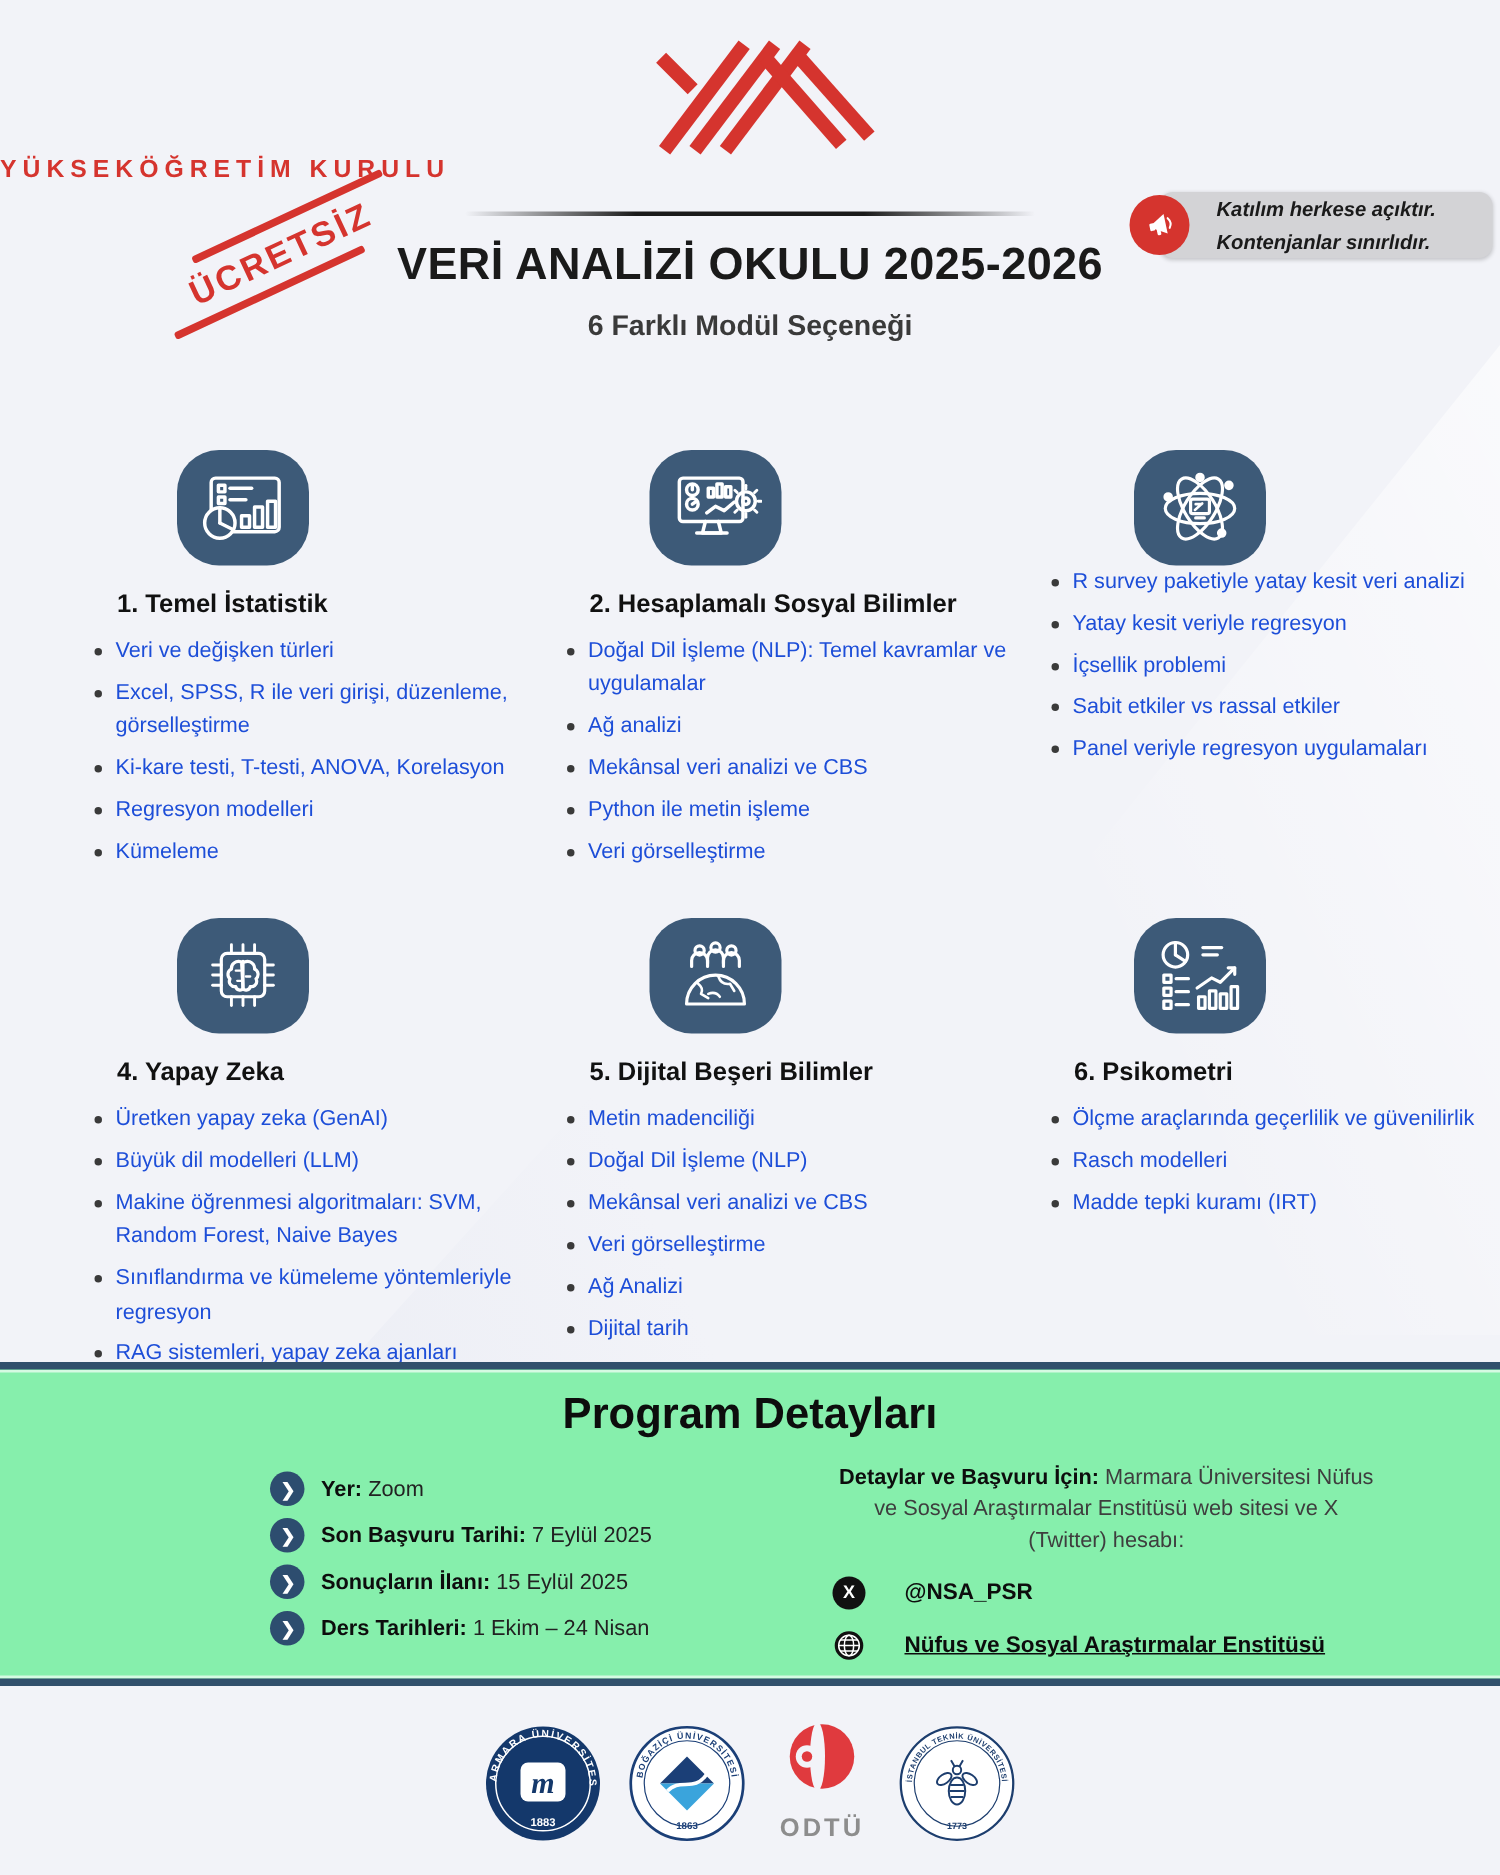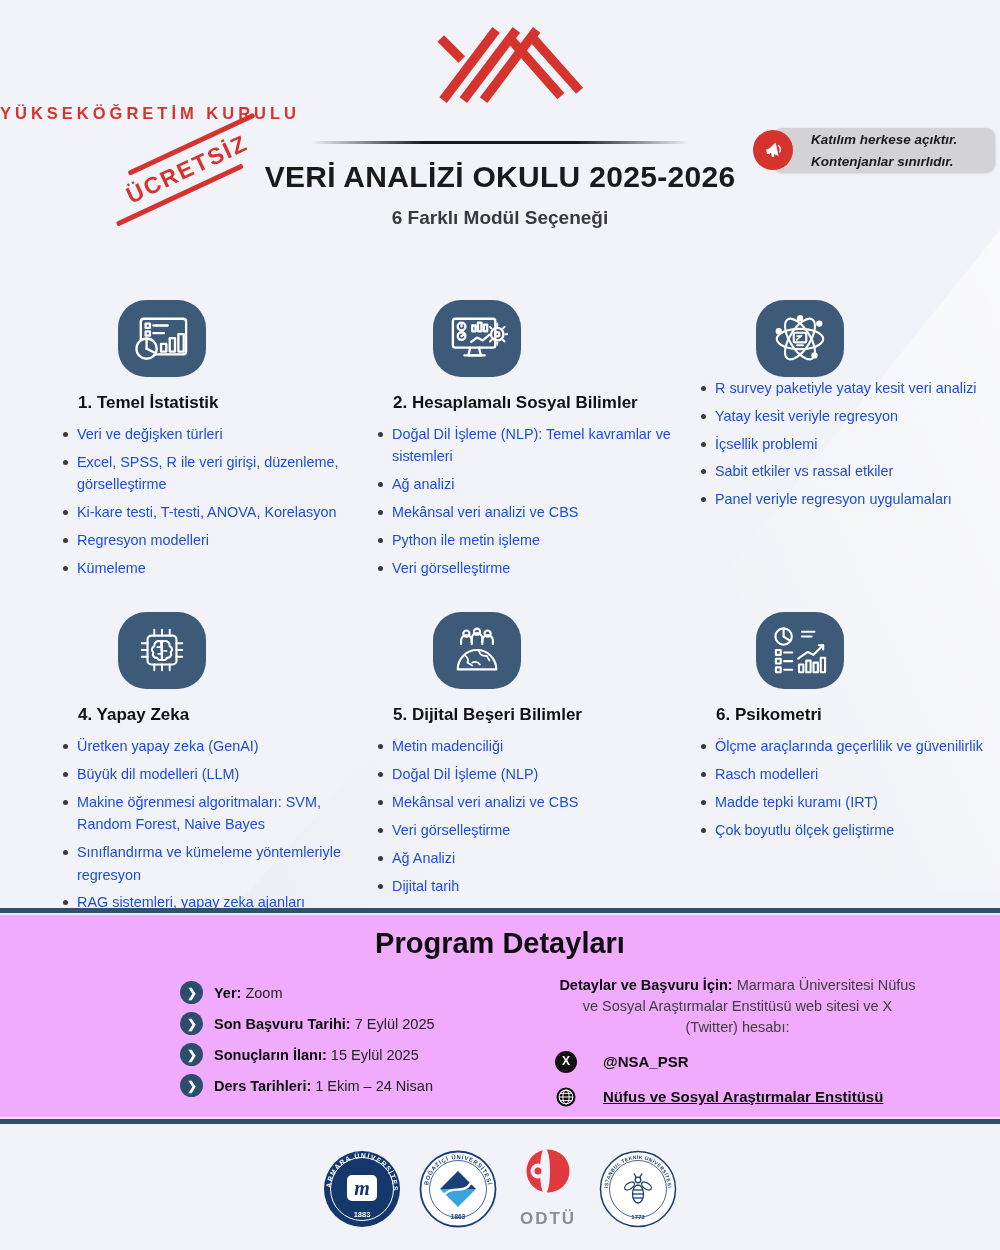--- a/index.html
+++ b/index.html
@@ -48,21 +48,21 @@
            display:grid;grid-template-columns:302px 310px 300px;column-gap:13px;row-gap:28px;}
   .icon-tile{width:88px;height:77px;border-radius:28px;background:#3d5a78;margin-left:66px;
              display:flex;align-items:center;justify-content:center;}
   .module-title{font-size:17px;font-weight:700;color:#111;margin:16px 0 10px;padding-left:26px;}
   .module-list{list-style:none;margin:0;padding:0 0 0 8px;font-size:14.4px;color:#1d4ed8;}
   .module-list li{position:relative;padding-left:17px;margin-bottom:5.5px;line-height:1.55;}
   .module-list li::before{content:"";position:absolute;left:3px;top:9px;width:5px;height:5px;
                           border-radius:50%;background:#3a3a3a;}
 
   
-  .details{position:absolute;top:908px;left:0;width:1000px;height:206px;background:#f0abfc;
+  .details{position:absolute;top:908px;left:0;width:1000px;height:206px;background:#86efac;
            border-top:5px solid #31506c;border-bottom:5px solid #31506c;
            box-shadow:inset 0 2px 0 rgba(255,255,255,.65), inset 0 -2px 0 rgba(255,255,255,.65);}
   .details-title{position:absolute;top:14px;width:100%;text-align:center;
                  font-size:29px;font-weight:700;color:#0d0d0d;}
   .details-left{position:absolute;left:180px;top:68px;display:flex;flex-direction:column;gap:8px;}
   .detail-row{display:flex;align-items:center;gap:11px;font-size:14.5px;}
   .chev{width:23px;height:23px;border-radius:50%;background:#2d4d6f;flex:0 0 auto;
         display:flex;align-items:center;justify-content:center;}
   .chev::before{content:"❯";color:#fff;font-size:12px;font-weight:700;margin-left:1px;}
   .detail-row b{color:#0d0d0d;}
@@ -171,21 +171,21 @@
             <line x1="61.5" y1="23" x2="63.5" y2="23"></line>
               <line x1="47" y1="17" x2="45.4" y2="15.4"></line>
             <line x1="59" y1="17" x2="60.6" y2="15.4"></line>
               <line x1="59" y1="29" x2="60.6" y2="30.6"></line>
             <line x1="47" y1="29" x2="45.4" y2="30.6"></line>
           </g>
         </svg>
       </div>
       <h3 class="module-title">2. Hesaplamalı Sosyal Bilimler</h3>
       <ul class="module-list">
-        <li>Doğal Dil İşleme (NLP): Temel kavramlar ve sistemleri</li>
+        <li>Doğal Dil İşleme (NLP): Temel kavramlar ve uygulamalar</li>
         <li>Ağ analizi</li>
         <li>Mekânsal veri analizi ve CBS</li>
         <li>Python ile metin işleme</li>
         <li>Veri görselleştirme</li>
       </ul>
     </section>
 
     <section class="module">
       <div class="icon-tile">
         <svg width="62" height="54" viewBox="0 0 64 56" fill="none" stroke="#fff" stroke-width="2.2" stroke-linecap="round" stroke-linejoin="round">
@@ -288,21 +288,20 @@
           <rect x="53.5" y="35" width="4.5" height="15"></rect>
           <polyline points="30,36 40,29 46,32 56,22"></polyline>
           <polyline points="51.5,22 56,22 56,26.5"></polyline>
         </svg>
       </div>
       <h3 class="module-title">6. Psikometri</h3>
       <ul class="module-list">
         <li>Ölçme araçlarında geçerlilik ve güvenilirlik</li>
         <li>Rasch modelleri</li>
         <li>Madde tepki kuramı (IRT)</li>
-        <li>Çok boyutlu ölçek geliştirme</li>
       </ul>
     </section>
   </div>
 
   <div class="details">
     <div class="details-title">Program Detayları</div>
 
     <div class="details-left">
       <div class="detail-row">
         <span class="chev"></span>

